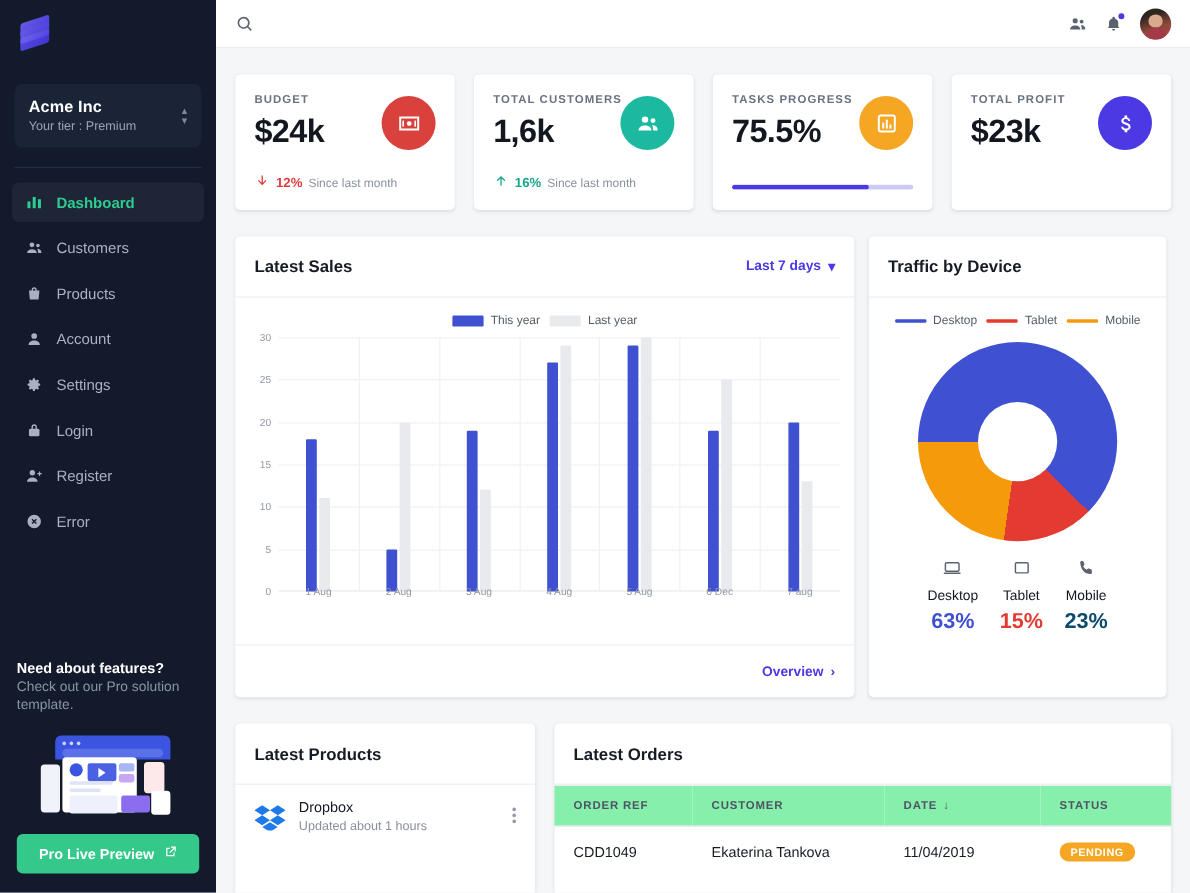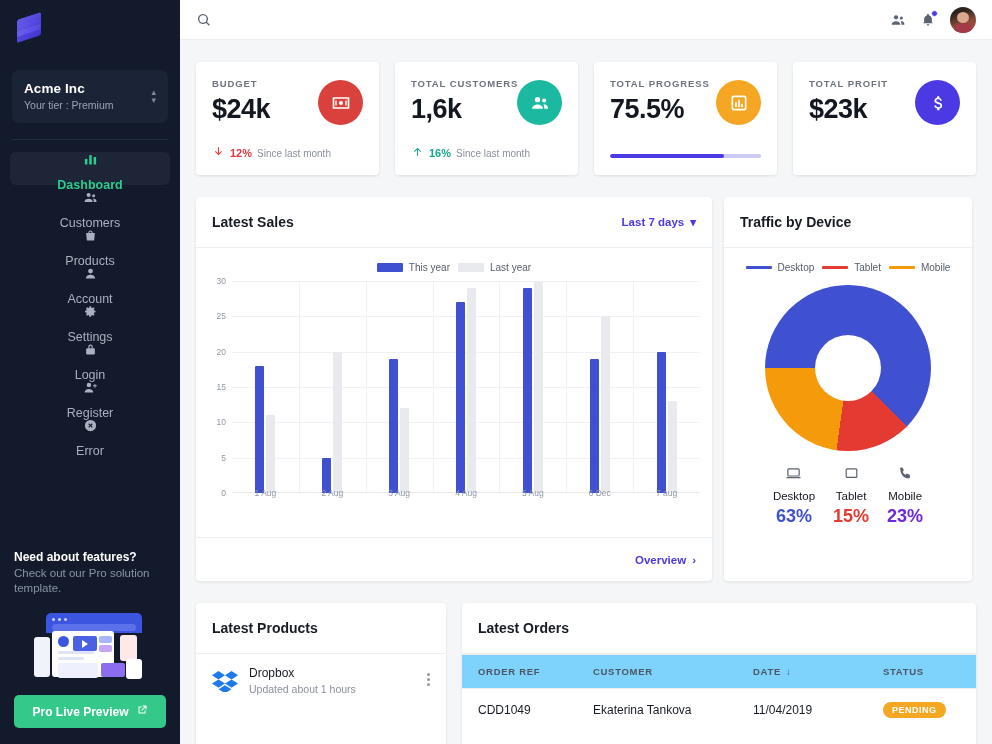--- a/index.html
+++ b/index.html
@@ -38,21 +38,21 @@
   .org-tier { color: #9aa3b4; font-size: 10.5px; margin-top: 3px; }
   .org-chev { color: #7f8899; font-size: 9px; line-height: 8px; text-align: center; }
 
   .side-divider { height: 1px; background: #222c42; margin: 16px 12px 0 12px; }
 
   .nav { margin-top: 12px; padding: 0 10px; }
   .nav-item {
     display: flex; align-items: center; gap: 11px;
     height: 33px; padding: 0 11px; margin-bottom: 5px;
     border-radius: 6px; cursor: pointer;
-    color: #a9b0bf; font-size: 12.5px; flex-direction: column;
+    color: #a9b0bf; font-size: 12.5px;
   }
   .nav-item.active { background: #1d2537; color: #2ecc8f; font-weight: bold; }
   .nav-item .ico { width: 15px; height: 15px; display: flex; align-items: center; justify-content: center; flex-shrink: 0; }
   .nav-item svg { width: 15px; height: 15px; fill: currentColor; }
 
   .promo { margin-top: auto; padding: 0 14px 16px 14px; }
   .promo-t { color: #fff; font-size: 12px; font-weight: bold; }
   .promo-s { color: #8a93a5; font-size: 11.5px; margin-top: 2px; line-height: 1.35; }
   .promo-img { margin: 10px auto 0 auto; width: 112px; height: 76px; position: relative; }
   .pi-screen { position:absolute; left:12px; top:6px; width:96px; height:20px; background:#3b55e0; border-radius:5px 5px 0 0;}
@@ -166,21 +166,21 @@
   .products { width: 250px; height: 170px; }
   .orders { flex: 1; height: 170px; }
   .prod-row { display: flex; align-items: center; gap: 11px; padding: 12px 16px; }
   .prod-logo { width: 26px; height: 22px; position: relative; flex-shrink: 0; }
   .prod-name { font-size: 12px; color: #171b24; }
   .prod-sub { font-size: 10.5px; color: #8a909c; margin-top: 3px; }
   .kebab { margin-left: auto; color: #9098a5; font-size: 13px; line-height: 4px; cursor: pointer; letter-spacing: 0; }
   .kebab i { display:block; width:3px; height:3px; border-radius:50%; background:#9098a5; margin-bottom:2px;}
 
   .otbl { width: 100%; border-collapse: collapse; }
-  .otbl th { background: #7dd3fc; text-align: left; font-size: 9.5px; letter-spacing: .7px;
+  .otbl th { background: #86efac; text-align: left; font-size: 9.5px; letter-spacing: .7px;
     color: #4d5563; font-weight: bold; padding: 11px 0 11px 16px; border-top: 1px solid #eceef1;
     border-bottom: 1px solid #eceef1; }
   .otbl td { font-size: 12px; color: #171b24; padding: 13px 0 13px 16px; }
   .sortarrow { display: inline-block; margin-left: 5px; }
   .pill { display: inline-block; background: #f5a623; color: #fff; font-size: 9px;
     font-weight: bold; letter-spacing: .5px; padding: 3px 9px; border-radius: 9px; }
 </style>
 </head>
 <body>
 
@@ -387,21 +387,21 @@
             <svg viewBox="0 0 24 24" fill="#17a58d">
                 <path d="M13 20h-2V8.8l-4.2 4.2-1.4-1.4L12 5l6.6 6.6-1.4 1.4L13 8.8z"></path>
               </svg>
           </span>
           <span class="delta" style="color:#17a58d">16%</span>
           <span class="delta-txt">Since last month</span>
         </div>
       </div>
 
       <div class="card stat">
-        <div class="stat-label">TOTAL PROGRESS</div>
+        <div class="stat-label">TASKS PROGRESS</div>
         <div class="stat-value">75.5%</div>
         <div class="stat-circle" style="background:#f5a623">
           <svg viewBox="0 0 24 24">
               <rect x="4" y="4" width="16" height="16" rx="2" fill="none" stroke="#fff" stroke-width="2"></rect>
               <rect x="7.4" y="11" width="2" height="6" fill="#fff"></rect>
               <rect x="11" y="8" width="2" height="9" fill="#fff"></rect>
               <rect x="14.6" y="13" width="2" height="4" fill="#fff"></rect>
             </svg>
         </div>
         <div class="progress">
@@ -559,21 +559,21 @@
               <span class="dev-name">Tablet</span>
               <span class="dev-pct" style="color:#e33b32">15%</span>
             </div>
             <div class="dev">
               <span>
                 <svg viewBox="0 0 24 24">
                     <path d="M7 3.5c.7 0 1.2.4 1.4 1l1 2.6c.2.6 0 1.2-.5 1.6l-1 .8c.9 1.9 2.4 3.4 4.3 4.3l.8-1c.4-.5 1-.7 1.6-.5l2.6 1c.6.2 1 .7 1 1.4v2.6c0 .9-.8 1.6-1.7 1.5C9.9 18.8 5.2 14.1 4.5 5.2 4.4 4.3 5.1 3.5 6 3.5z"></path>
                   </svg>
               </span>
               <span class="dev-name">Mobile</span>
-              <span class="dev-pct" style="color:#6d28d9">23%</span>
+              <span class="dev-pct" style="color:#0c4a6e">23%</span>
             </div>
           </div>
         </div>
       </div>
     </div>
 
     <div class="row3">
       <div class="card products">
         <div class="panel-head">
           <div class="panel-title">Latest Products</div>

